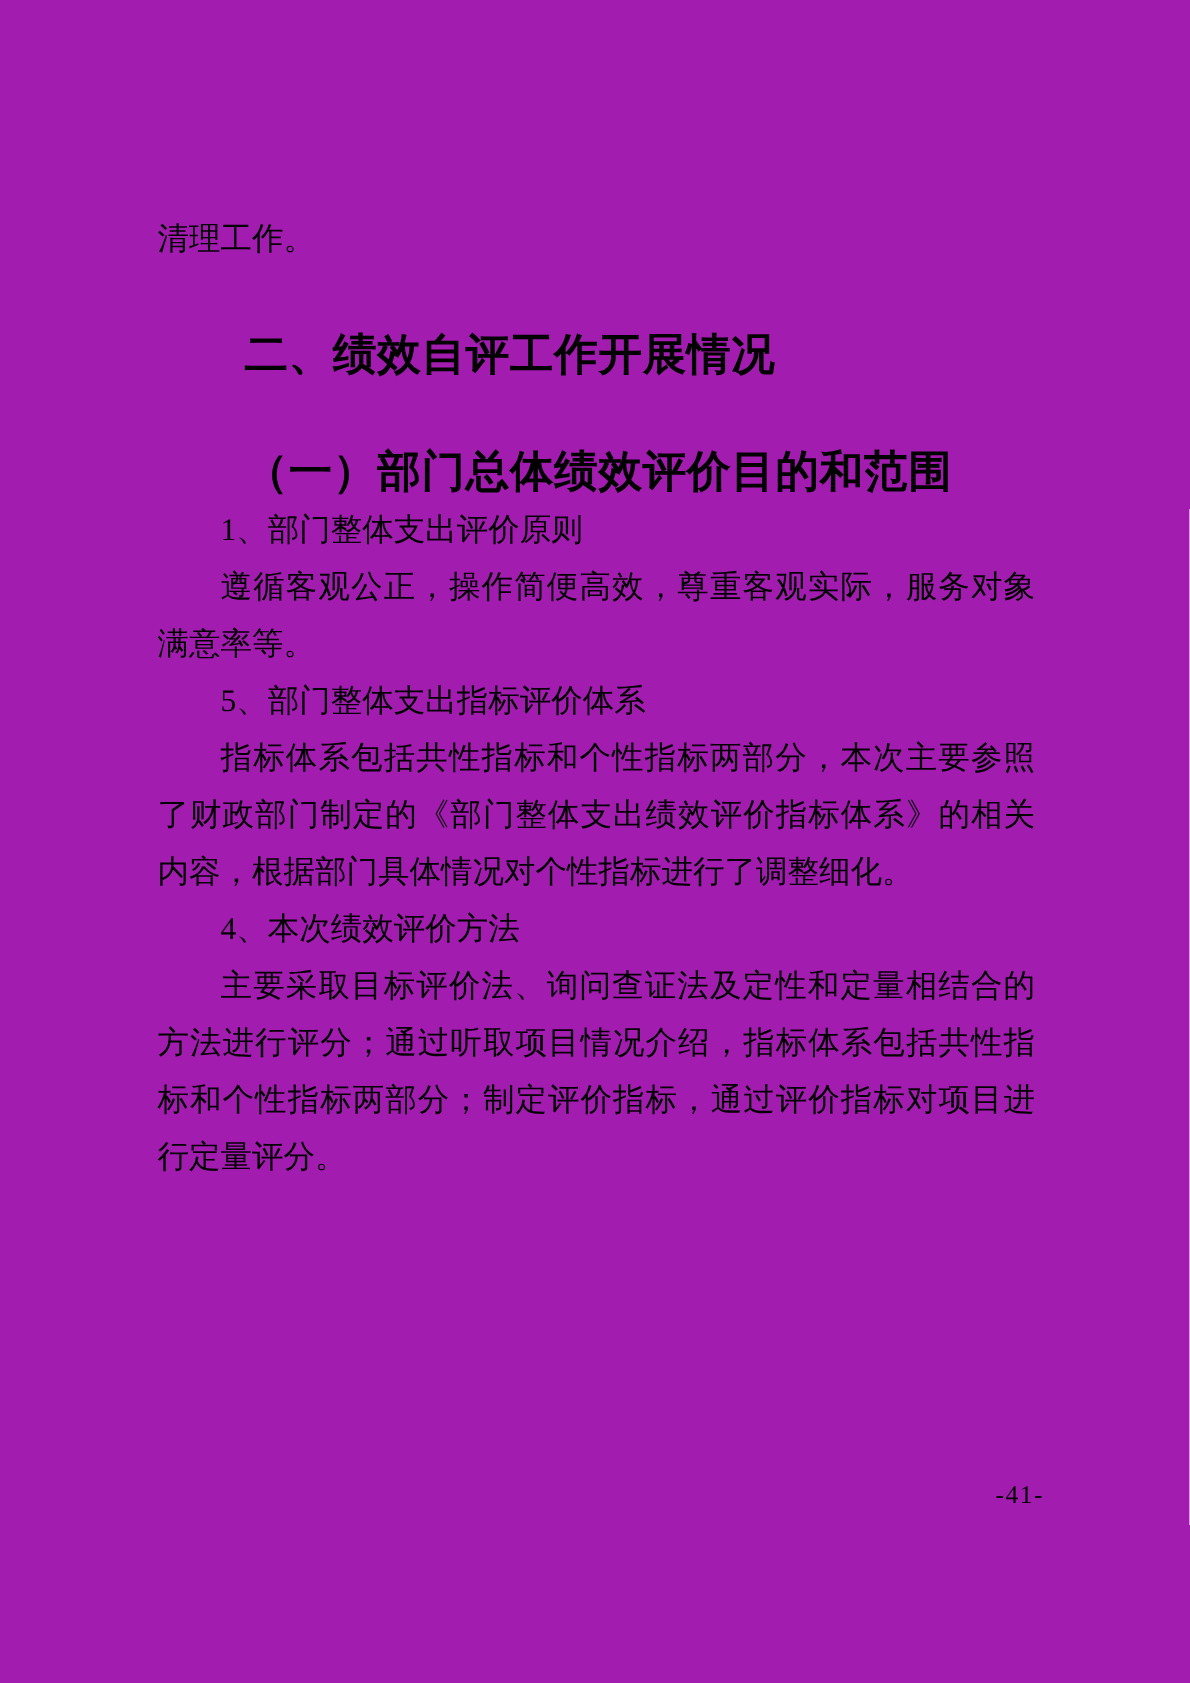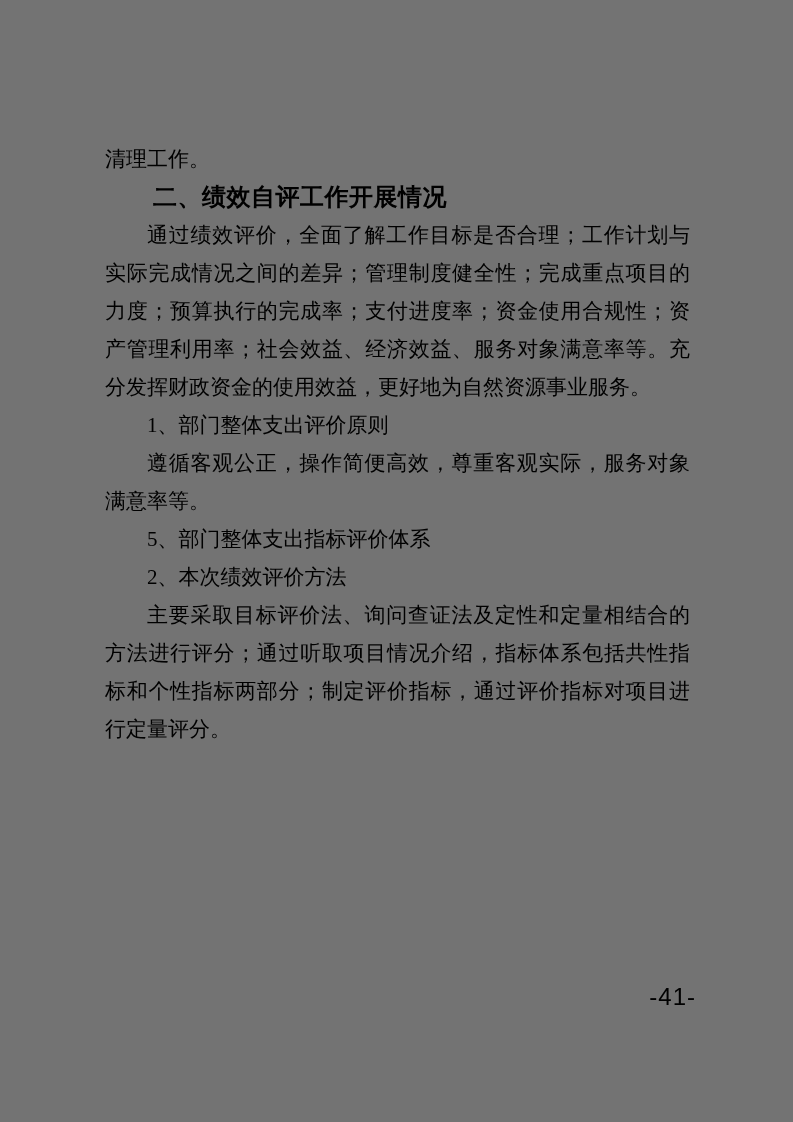--- a/index.html
+++ b/index.html
@@ -15,71 +15,73 @@
     color: #000000;
     font-family: "Liberation Serif", "DejaVu Serif", serif;
   }
   .page {
     position: absolute;
     top: 0; left: 0;
     width: 793px;
     height: 1122px;
     box-sizing: border-box;
     padding: 140px 103px 0 105px;
-    background: #737373;
+    background: #a21caf;
   }
   .para {
     margin: 0;
     font-size: 21px;
     line-height: 38px;
     text-align: justify;
     text-justify: inter-ideograph;
     word-break: break-all;
   }
   .indent {
     text-indent: 2em;
   }
   .noindent {
     text-indent: 0;
   }
   .heading {
     font-weight: bold;
     font-family: Liberation Sans, sans-serif;
-    font-size: 24px;
+    font-size: 29px;
     letter-spacing: 0.5px;
+    margin-top: 40px;
   }
   .page-number {
     position: absolute;
     right: 97px;
     top: 985px;
-    font-size: 24px;
+    font-size: 17px;
     line-height: 24px;
     letter-spacing: 1px;
-    font-family: Liberation Sans, sans-serif;
+    font-family: Liberation Serif, serif;
   }
 </style>
 </head>
 <body>
 
 <div class="page">
 
   <p class="para noindent">清理工作。</p>
 
   <p class="para indent heading">二、绩效自评工作开展情况</p>
 
+  <p class="para indent heading">（一）部门总体绩效评价目的和范围</p>
 
-  <p class="para indent">通过绩效评价，全面了解工作目标是否合理；工作计划与实际完成情况之间的差异；管理制度健全性；完成重点项目的力度；预算执行的完成率；支付进度率；资金使用合规性；资产管理利用率；社会效益、经济效益、服务对象满意率等。充分发挥财政资金的使用效益，更好地为自然资源事业服务。</p>
 
 
   <p class="para indent">1、部门整体支出评价原则</p>
 
   <p class="para indent">遵循客观公正，操作简便高效，尊重客观实际，服务对象满意率等。</p>
 
   <p class="para indent">5、部门整体支出指标评价体系</p>
 
+  <p class="para indent">指标体系包括共性指标和个性指标两部分，本次主要参照了财政部门制定的《部门整体支出绩效评价指标体系》的相关内容，根据部门具体情况对个性指标进行了调整细化。</p>
 
-  <p class="para indent">2、本次绩效评价方法</p>
+  <p class="para indent">4、本次绩效评价方法</p>
 
   <p class="para indent">主要采取目标评价法、询问查证法及定性和定量相结合的方法进行评分；通过听取项目情况介绍，指标体系包括共性指标和个性指标两部分；制定评价指标，通过评价指标对项目进行定量评分。</p>
 
 </div>
 
 <div class="page-number">-41-</div>
 
 </body></html>

